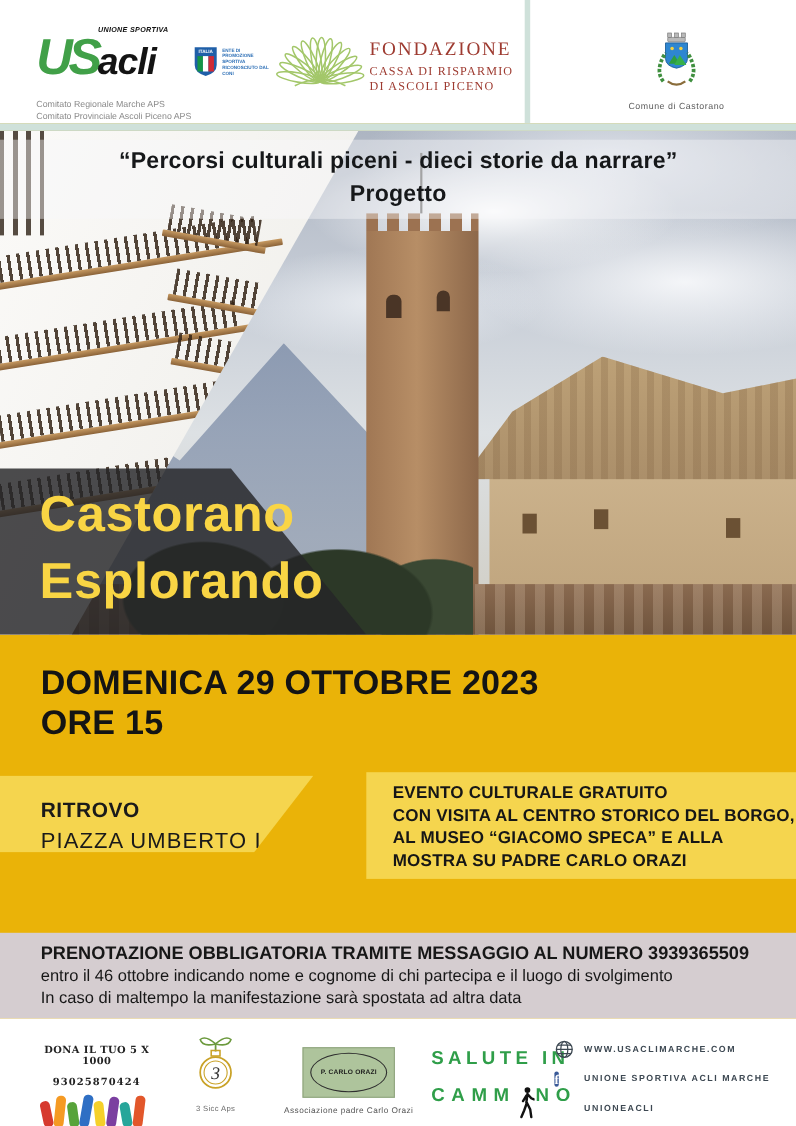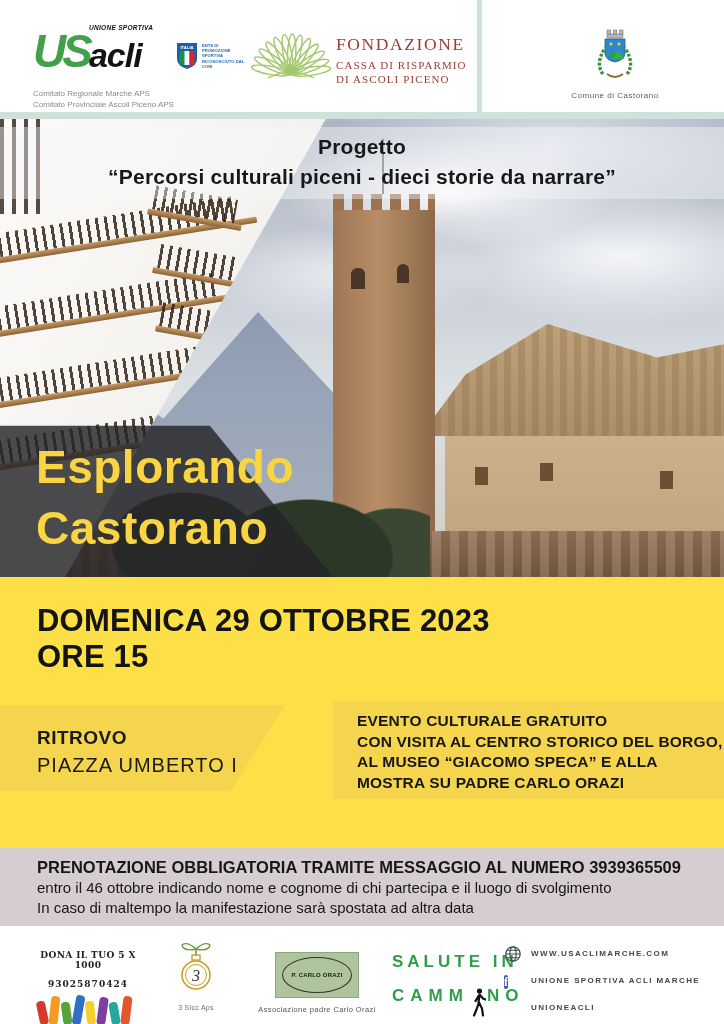--- a/index.html
+++ b/index.html
@@ -1,16 +1,16 @@
 <!DOCTYPE html>
 <html><head>
 <meta charset="utf-8">
 <style>
   html,body{margin:0;padding:0;background:#888;}
-  .poster{position:relative;width:724px;height:1024px;background:#fde047;overflow:hidden;
+  .poster{position:relative;width:724px;height:1024px;background:#eab308;overflow:hidden;
           font-family:"Liberation Sans",sans-serif;}
 
   
   .header{position:absolute;left:0;top:0;width:724px;height:112px;background:#fff;}
   .mint-strip{position:absolute;left:0;top:112px;width:724px;height:7px;background:#cfe1da;}
   .mint-divider{position:absolute;left:477px;top:0;width:5px;height:112px;background:#cfe1da;}
 
   .usacli{position:absolute;left:33px;top:24px;width:140px;}
   .usacli .tag{display:block;margin-left:56px;font-size:6.5px;font-weight:bold;font-style:italic;color:#111;letter-spacing:.3px;}
   .usacli .brand{line-height:40px;white-space:nowrap;}
@@ -78,21 +78,21 @@
 
   .dark-overlay{position:absolute;inset:0;z-index:8;background:rgba(36,36,39,.82);
     clip-path:polygon(0 67%,29% 67%,46% 100%,0 100%);}
   .hero-title{position:absolute;left:36px;top:318px;z-index:10;color:#f9d544;
     font-size:46px;font-weight:800;line-height:61px;letter-spacing:.5px;}
 
   
   .date-block{position:absolute;left:37px;top:603px;color:#141414;font-size:31px;font-weight:800;line-height:36px;letter-spacing:.2px;}
 
   
-  .ritrovo-box{position:absolute;left:0;top:705px;width:285px;height:86px;background:#f5d54e;
+  .ritrovo-box{position:absolute;left:0;top:705px;width:285px;height:70px;background:#f5d54e;
     clip-path:polygon(0 0,100% 0,81% 100%,0 100%);}
   .ritrovo-inner{position:absolute;left:37px;top:22px;color:#1a1a1a;}
   .ritrovo-label{font-size:19px;font-weight:800;letter-spacing:.5px;}
   .ritrovo-place{font-size:20px;font-weight:400;letter-spacing:1px;margin-top:5px;}
   .details-box{position:absolute;left:333px;top:702px;width:391px;height:97px;background:#f5d54e;}
   .details-inner{position:absolute;left:24px;top:9px;color:#161616;font-size:15.5px;font-weight:800;line-height:20.5px;letter-spacing:.2px;white-space:nowrap;}
 
   
   .booking-band{position:absolute;left:0;top:848px;width:724px;height:78px;background:#d5cdd0;color:#171717;}
   .booking-inner{position:absolute;left:37px;top:9px;}
@@ -256,27 +256,27 @@
       </div>
       <div class="shelfgrp" style="left:158px;top:178px;width:85px;height:42px;transform:rotate(10deg)">
         <div class="tools"></div>
           <div class="shelf"></div>
       </div>
     </div>
 
     <div class="dark-overlay"></div>
 
     <div class="project-band">
+      <div class="l">“Percorsi culturali piceni - dieci storie da narrare”</div>
       <div class="l">Progetto</div>
-      <div class="l">“Percorsi culturali piceni - dieci storie da narrare”</div>
     </div>
 
     <div class="hero-title">
+      <div>Castorano</div>
       <div>Esplorando</div>
-      <div>Castorano</div>
     </div>
   </div>
 
   <div class="date-block">
     <div>DOMENICA 29 OTTOBRE 2023</div>
     <div>ORE 15</div>
   </div>
 
   <div class="ritrovo-box">
     <div class="ritrovo-inner">

